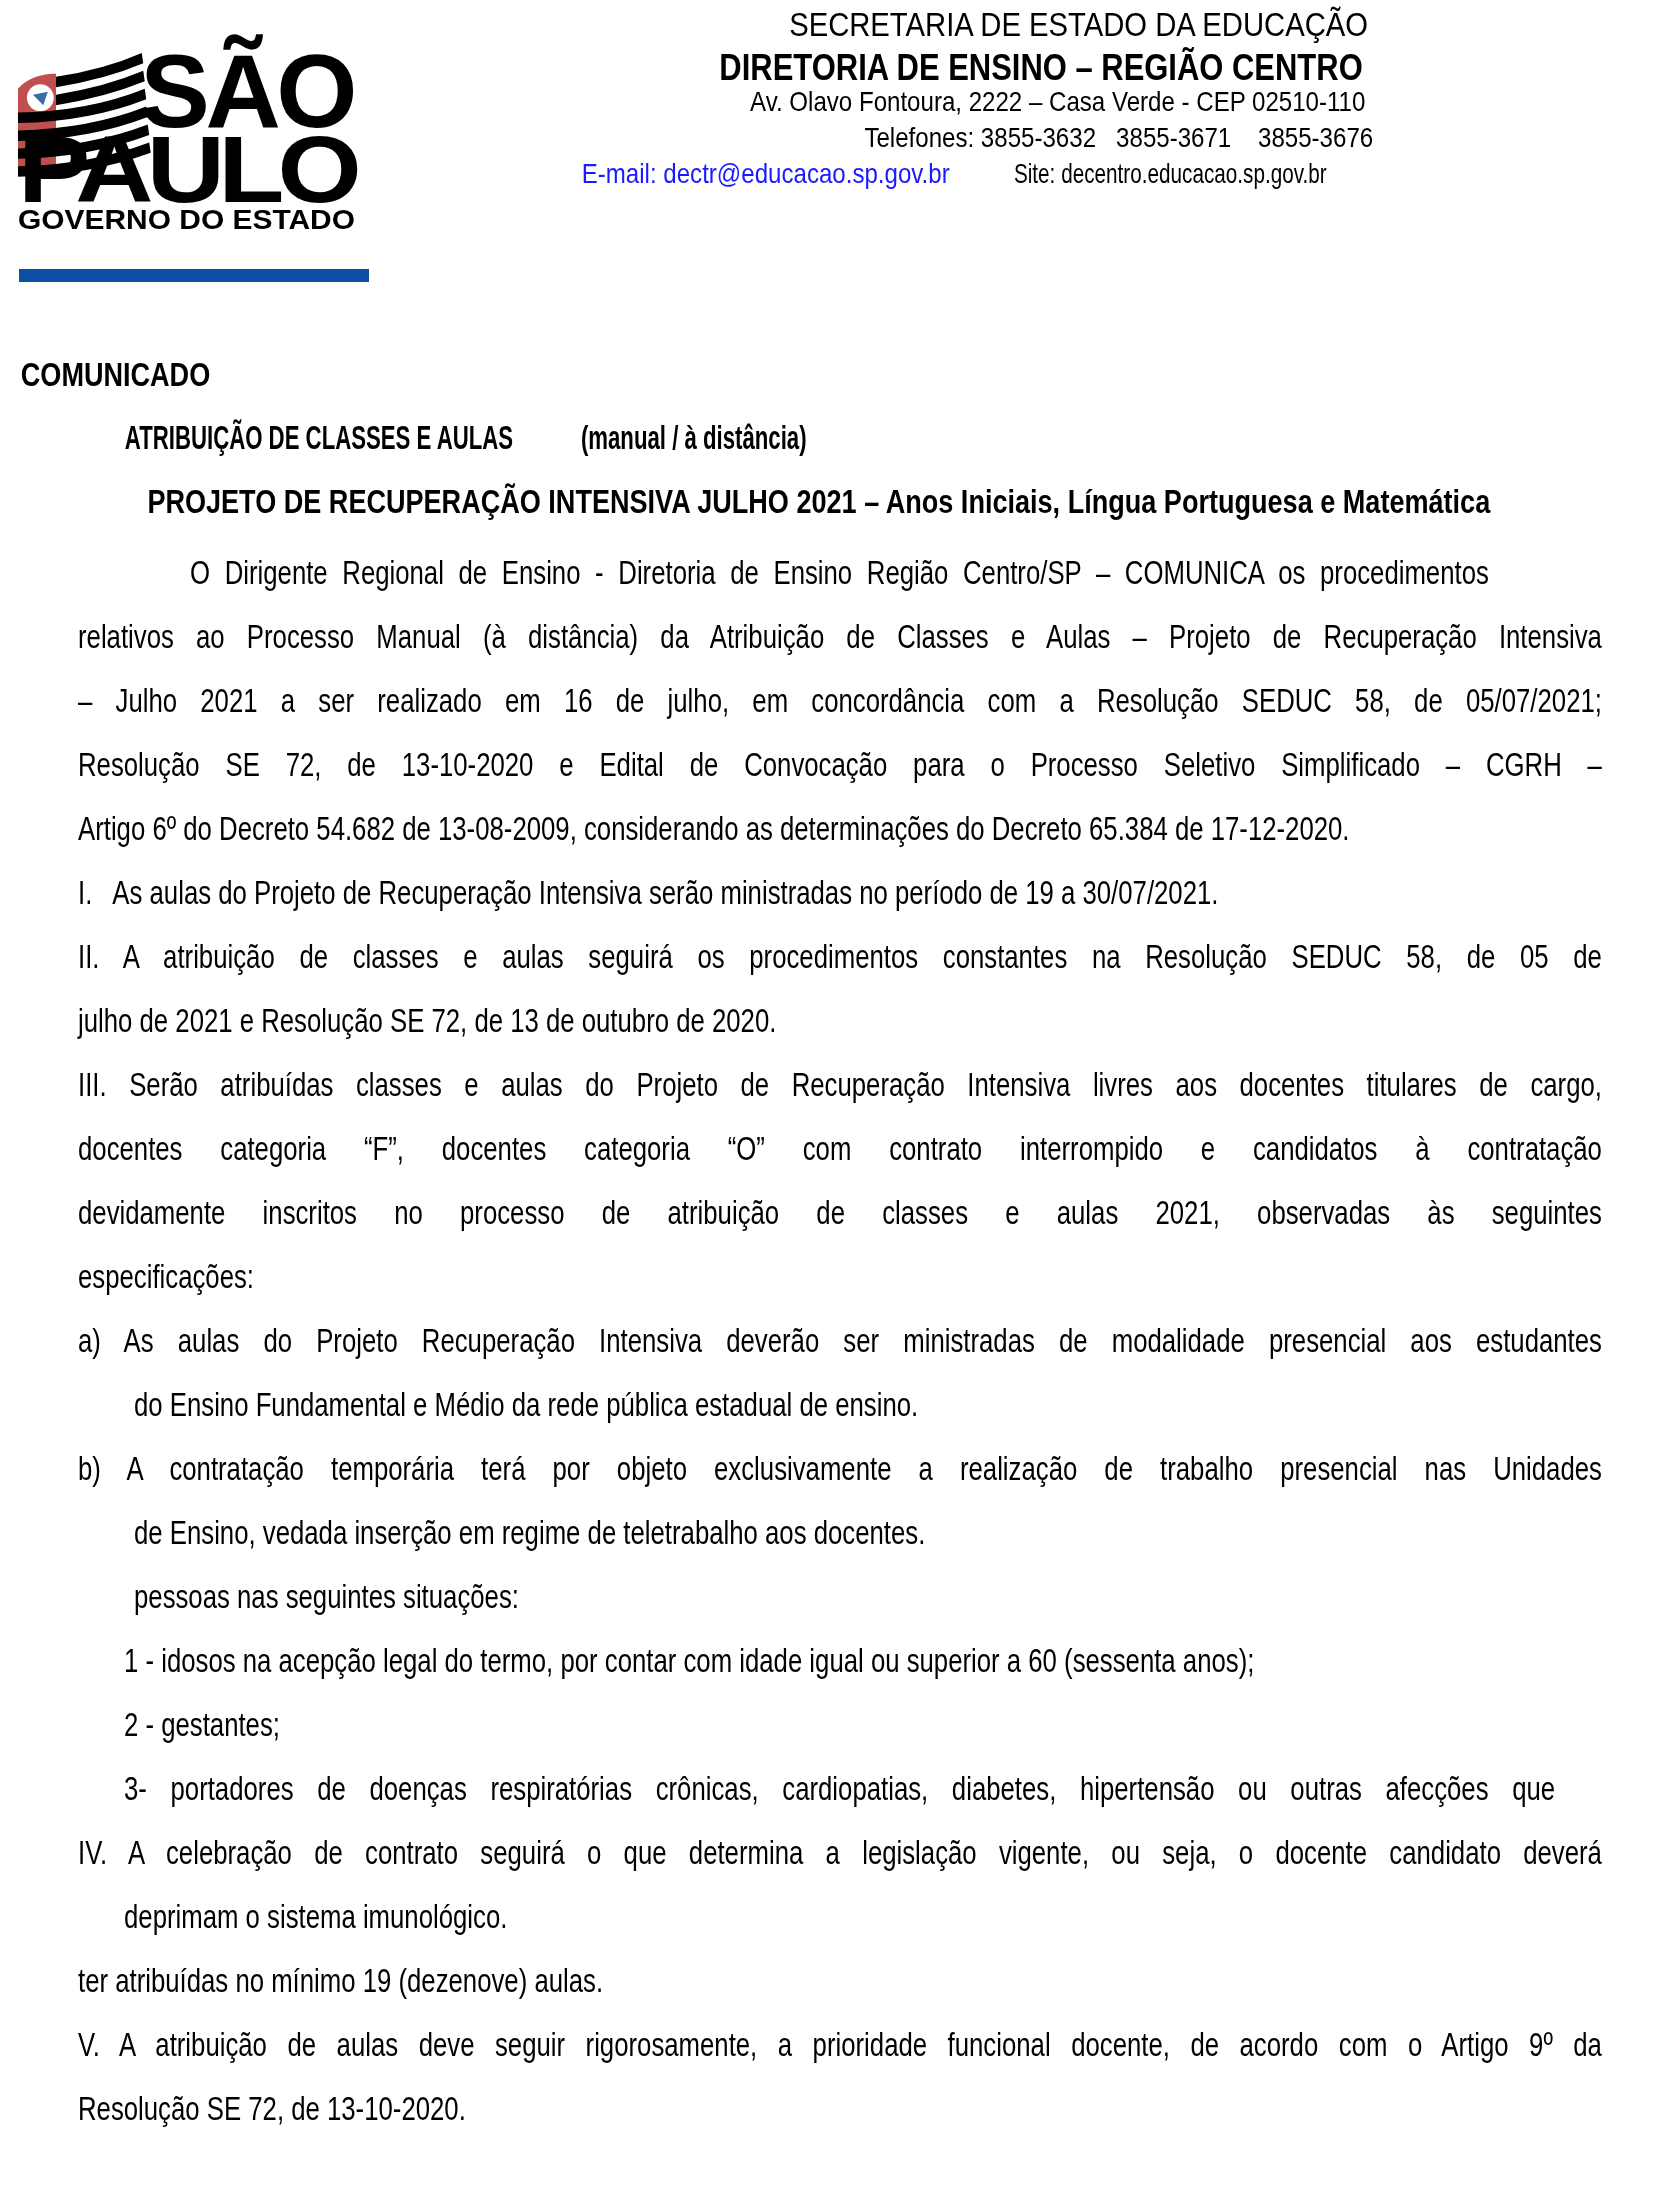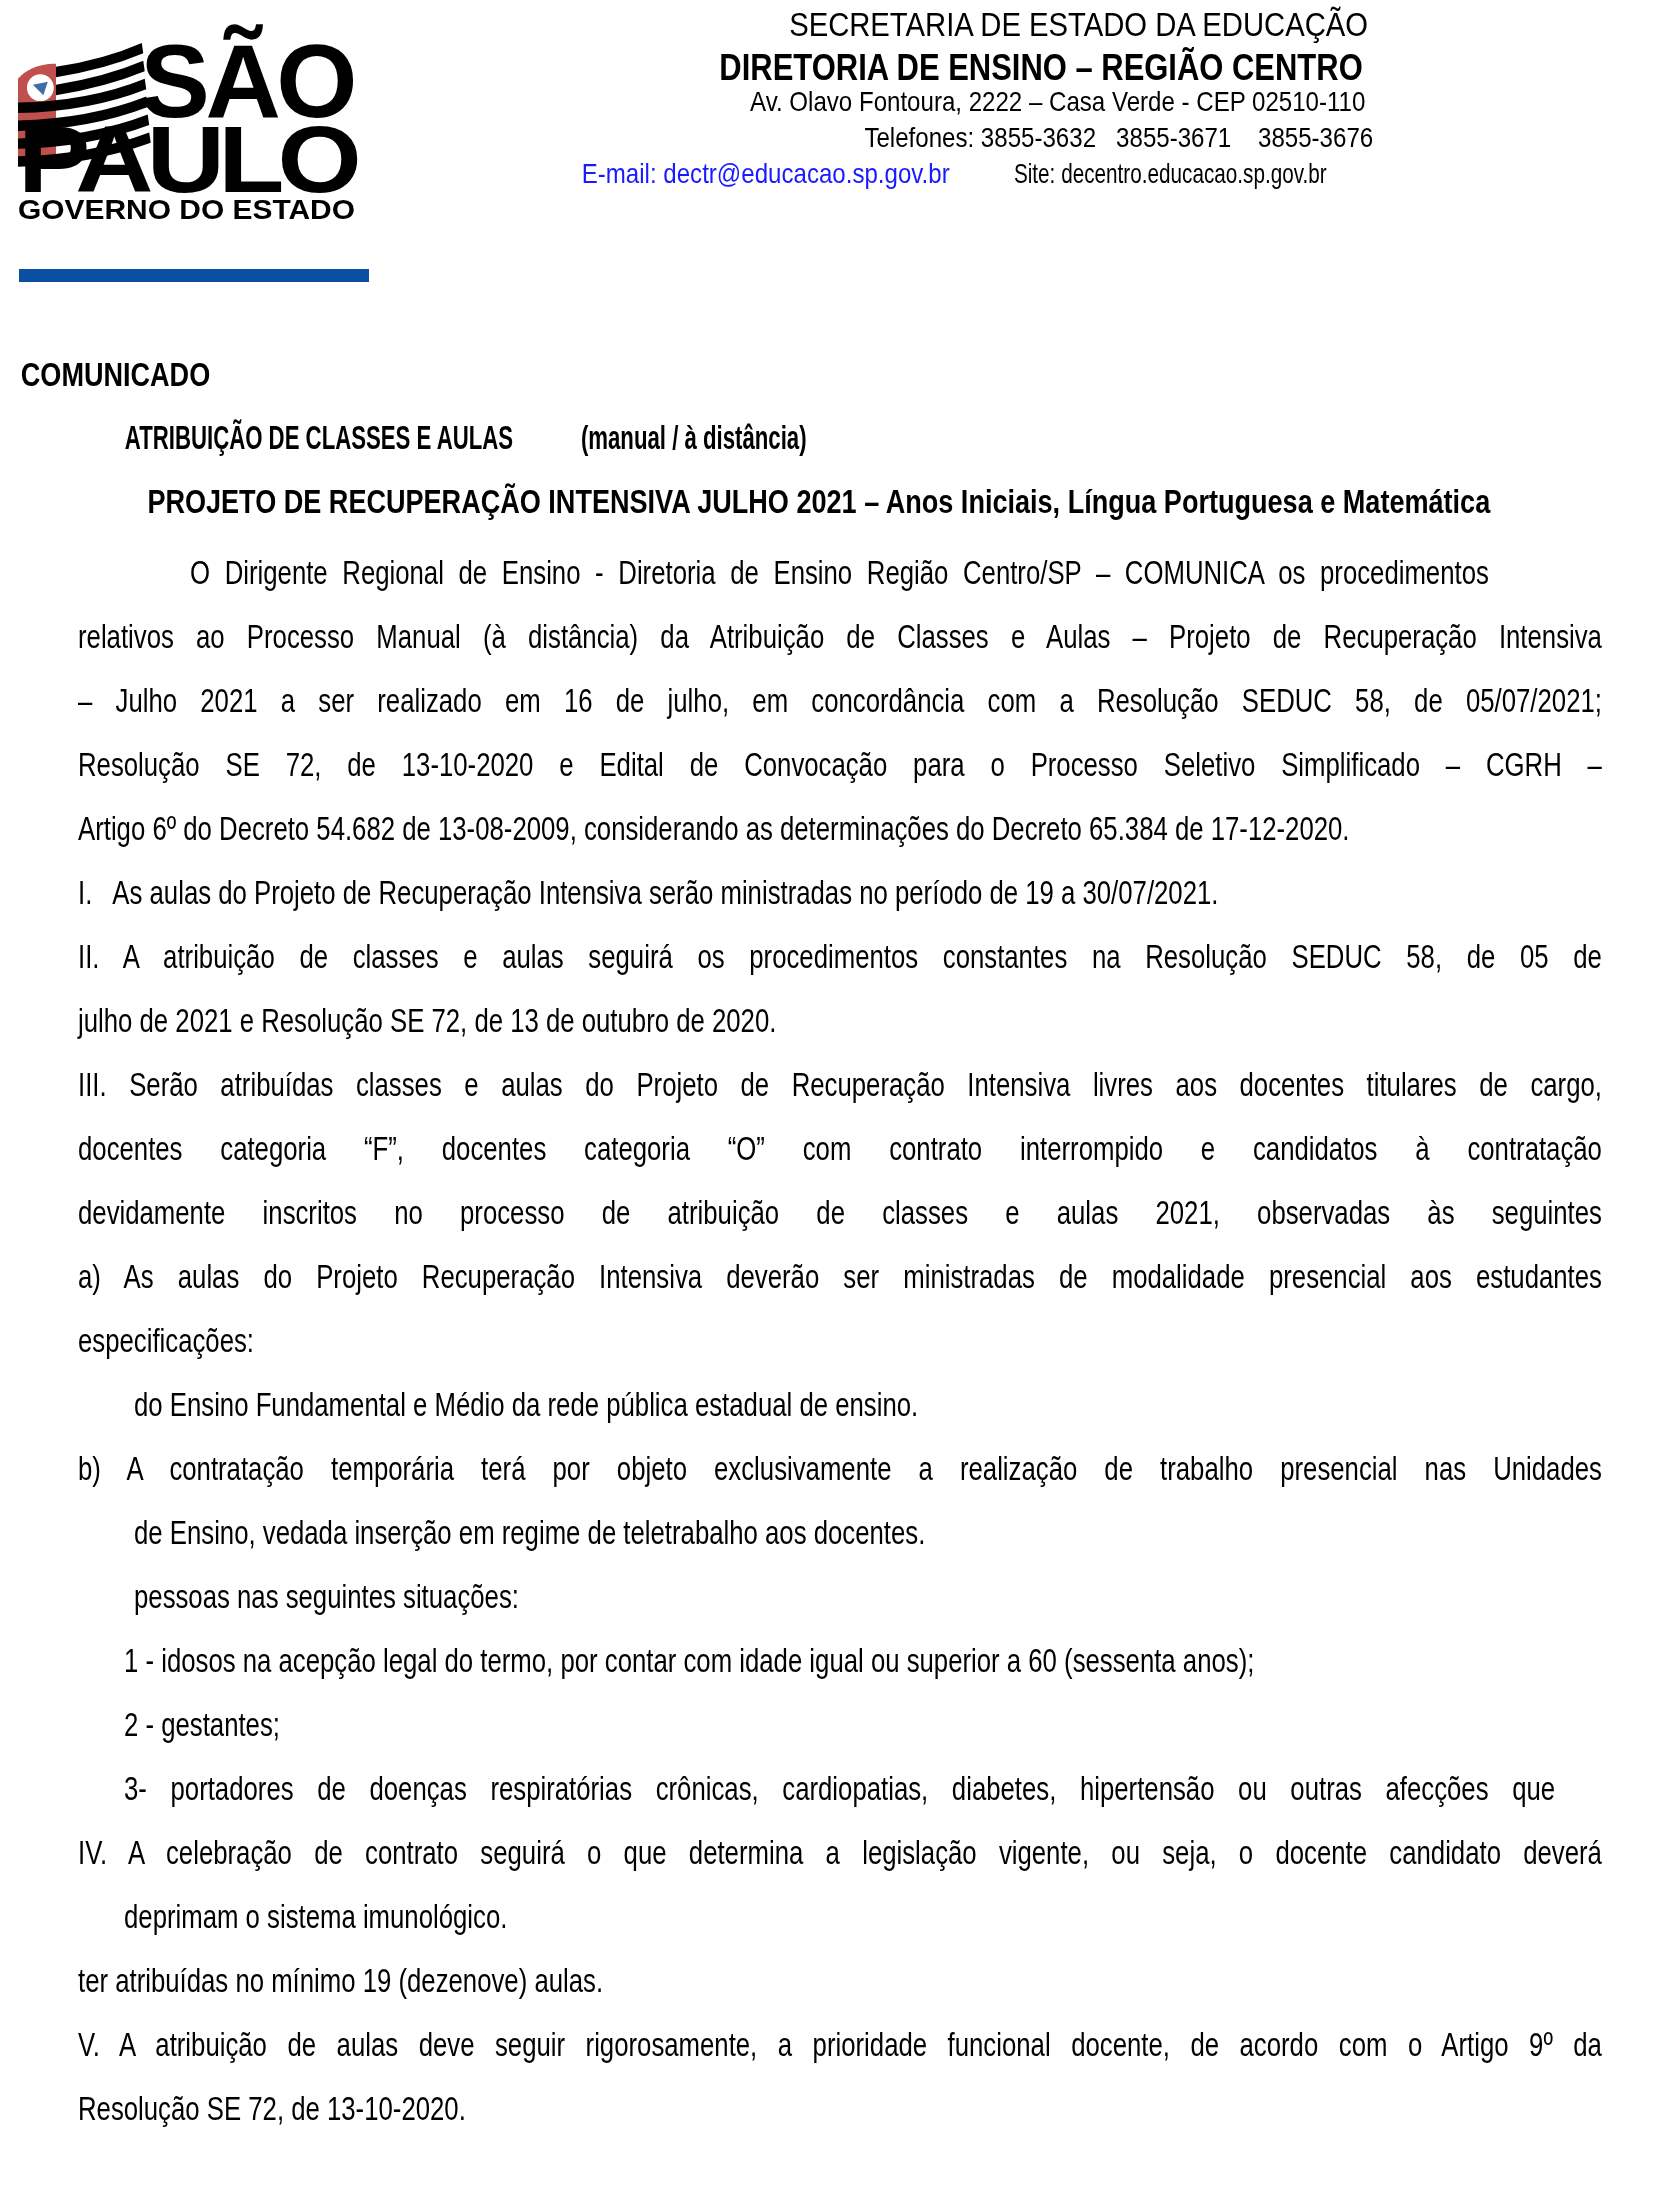--- a/index.html
+++ b/index.html
@@ -1,17 +1,17 @@
 <!DOCTYPE html>
 <html style="font-size:12px"><head>
 <meta charset="utf-8">
 <style>
   html, body { margin:0; padding:0; background:#ffffff; }
   body { width:1671px; height:2205px; position:relative; overflow:hidden; font-family:"Liberation Sans", sans-serif; color:#000; }
-  .logo { position:absolute; left:15px; top:13px; width:343px; height:209px;text-align:right; }
+  .logo { position:absolute; left:15px; top:23px; width:343px; height:209px;text-align:right; }
   .blue-bar { position:absolute; left:19.4px; top:269px; width:350px; height:12.7px; background:#0a4fa3; }
   .hdr { position:absolute; left:417px; width:998px; text-align:right; white-space:nowrap; }
   .hdr span { display:inline-block; transform:scaleX(0.86); transform-origin:center; }
   .h1 { top:4.5px; font-size:34px; }
   .h2 { top:47px; font-size:36px; font-weight:bold; }
   .h3 { top:86px; font-size:28px; }
   .h4 { top:122px; font-size:28px; }
   .h5 { top:158px; font-size:28px; }
   .email { color:#1a1aff; }
   .title { position:absolute; left:0; width:1671px; text-align:left; font-weight:bold; white-space:nowrap; }
@@ -71,22 +71,22 @@
   <div class="line just"><span class="txt">relativos ao Processo Manual (à distância) da Atribuição de Classes e Aulas – Projeto de Recuperação Intensiva</span></div>
   <div class="line just"><span class="txt">– Julho 2021 a ser realizado em 16 de julho, em concordância com a Resolução SEDUC 58, de 05/07/2021;</span></div>
   <div class="line just"><span class="txt">Resolução SE 72, de 13-10-2020 e Edital de Convocação para o Processo Seletivo Simplificado – CGRH –</span></div>
   <div class="line"><span class="txt">Artigo 6º do Decreto 54.682 de 13-08-2009, considerando as determinações do Decreto 65.384 de 17-12-2020.</span></div>
   <div class="line"><span class="txt" style="white-space:pre">I.   As aulas do Projeto de Recuperação Intensiva serão ministradas no período de 19 a 30/07/2021.</span></div>
   <div class="line just"><span class="txt">II.  A atribuição de classes e aulas seguirá os procedimentos constantes na Resolução SEDUC 58, de 05 de</span></div>
   <div class="line"><span class="txt">julho de 2021 e Resolução SE 72, de 13 de outubro de 2020.</span></div>
   <div class="line just"><span class="txt">III. Serão atribuídas classes e aulas do Projeto de Recuperação Intensiva livres aos docentes titulares de cargo,</span></div>
   <div class="line just"><span class="txt">docentes categoria “F”, docentes categoria “O” com contrato interrompido e candidatos à contratação</span></div>
   <div class="line just"><span class="txt">devidamente inscritos no processo de atribuição de classes e aulas 2021, observadas às seguintes</span></div>
+  <div class="line"><span class="txt">especificações:</span></div>
   <div class="line just"><span class="txt">a)  As aulas do Projeto Recuperação Intensiva deverão ser ministradas de modalidade presencial aos estudantes</span></div>
-  <div class="line"><span class="txt">especificações:</span></div>
   <div class="line ind2"><span class="txt">do Ensino Fundamental e Médio da rede pública estadual de ensino.</span></div>
   <div class="line just"><span class="txt">b)   A contratação temporária terá por objeto exclusivamente a realização de trabalho presencial nas Unidades</span></div>
   <div class="line ind2"><span class="txt">de Ensino, vedada inserção em regime de teletrabalho aos docentes.</span></div>
   <div class="line ind2"><span class="txt">pessoas nas seguintes situações:</span></div>
   <div class="line ind3"><span class="txt">1 - idosos na acepção legal do termo, por contar com idade igual ou superior a 60 (sessenta anos);</span></div>
   <div class="line ind3"><span class="txt">2 - gestantes;</span></div>
   <div class="line just ind3"><span class="txt" style="width:calc(128.2% - 60px)">3- portadores de doenças respiratórias crônicas, cardiopatias, diabetes, hipertensão ou outras afecções que</span></div>
   <div class="line just"><span class="txt">IV. A celebração de contrato seguirá o que determina a legislação vigente, ou seja, o docente candidato deverá</span></div>
   <div class="line ind3"><span class="txt">deprimam o sistema imunológico.</span></div>
   <div class="line"><span class="txt">ter atribuídas no mínimo 19 (dezenove) aulas.</span></div>

